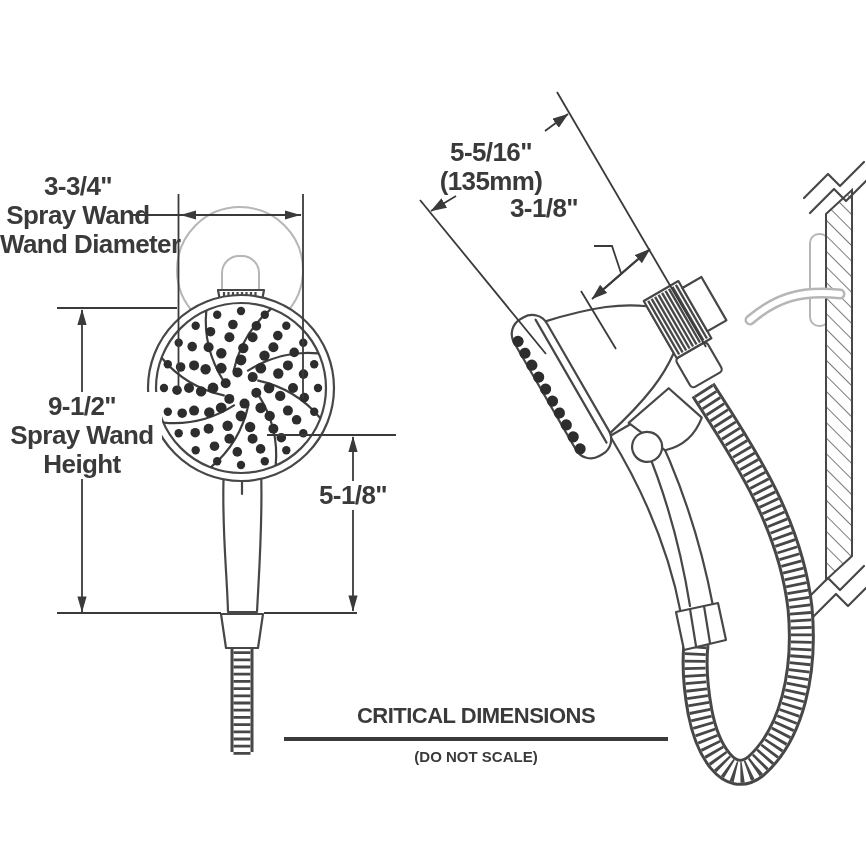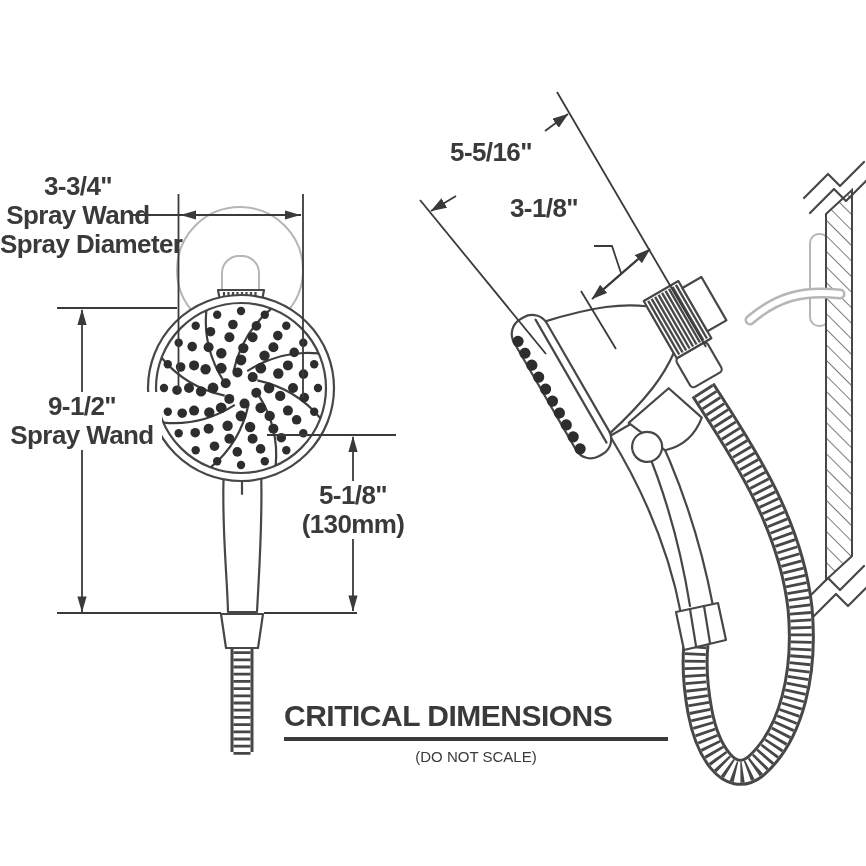--- a/index.html
+++ b/index.html
@@ -16,25 +16,25 @@
   .arrow{fill:var(--text);stroke:none;}
   .vane{stroke:#3f3f3f;stroke-width:2.2;fill:none;}
   .nozzle{fill:var(--dot);stroke:none;}
   .ribline{stroke:var(--line);stroke-width:2;fill:none;}
   .hoseOuter{stroke:var(--line);fill:none;stroke-linecap:butt;}
   .hoseInner{stroke:#fff;fill:none;stroke-linecap:butt;}
   .ribs{stroke:var(--line);fill:none;stroke-dasharray:2.8 4.4;stroke-linecap:butt;}
   .dim{position:absolute;text-align:center;color:var(--text);
        font-weight:bold;font-size:26px;line-height:29px;letter-spacing:-0.6px;white-space:nowrap;}
   .bgw{background:var(--bg);}
-  .heading{position:absolute;left:284px;top:698px;width:384px;color:var(--text);
-       font-weight:bold;font-size:30px;line-height:36px;letter-spacing:-0.5px;}
+  .heading{position:absolute;left:284px;top:698px;width:384px;text-align:center;color:var(--text);
+       font-weight:bold;font-size:22px;line-height:36px;letter-spacing:-0.5px;}
   .heading .rule{display:block;height:0;border-bottom:4px solid var(--text);margin-top:3px;}
   .note{position:absolute;left:284px;top:748px;width:384px;text-align:center;color:var(--text);
-       font-weight:normal;font-size:15px;}
+       font-weight:bold;font-size:15px;}
 </style>
 </head>
 <body>
 
 <div id="canvas">
 
 <svg width="866" height="866" viewBox="0 0 866 866">
   <defs>
     <pattern id="hatch" width="11" height="11" patternUnits="userSpaceOnUse" patternTransform="rotate(45)">
       <line x1="0" y1="0" x2="11" y2="0" stroke="#5a5a5a" stroke-width="1.6"></line>
@@ -269,35 +269,36 @@
       <path d="M604,289 L650,249" class="dimln" marker-end="url(#arw)"></path>
       <path d="M638,259 L592,299" class="dimln" marker-end="url(#arw)"></path>
       <path d="M594,246 L612,246 L621,273" class="dimln"></path>
     </g>
   </g>
 </svg>
 
 <div class="dim" style="left:0;top:172px;width:156px;">
   <span style="display:block">3-3/4"</span>
   <span style="display:block">Spray Wand</span>
-  <span style="display:block">Spray Diameter</span>
+  <span style="display:block">Wand Diameter</span>
 </div>
 
 <div class="dim bgw" style="left:2px;top:392px;width:160px;">
   <span style="display:block">9-1/2"</span>
   <span style="display:block">Spray Wand</span>
+  <span style="display:block">Height</span>
 </div>
 
 <div class="dim bgw" style="left:300px;top:481px;width:106px;">
   <span style="display:block">5-1/8"</span>
-  <span style="display:block">(130mm)</span>
 </div>
 
 <div class="dim" style="left:428px;top:138px;width:126px;">
   <span style="display:block">5-5/16"</span>
+  <span style="display:block">(135mm)</span>
 </div>
 
 <div class="dim" style="left:486px;top:194px;width:116px;">
   <span style="display:block">3-1/8"</span>
 </div>
 
 <div class="heading">
   <span>CRITICAL DIMENSIONS</span>
   <span class="rule"></span>
 </div>

